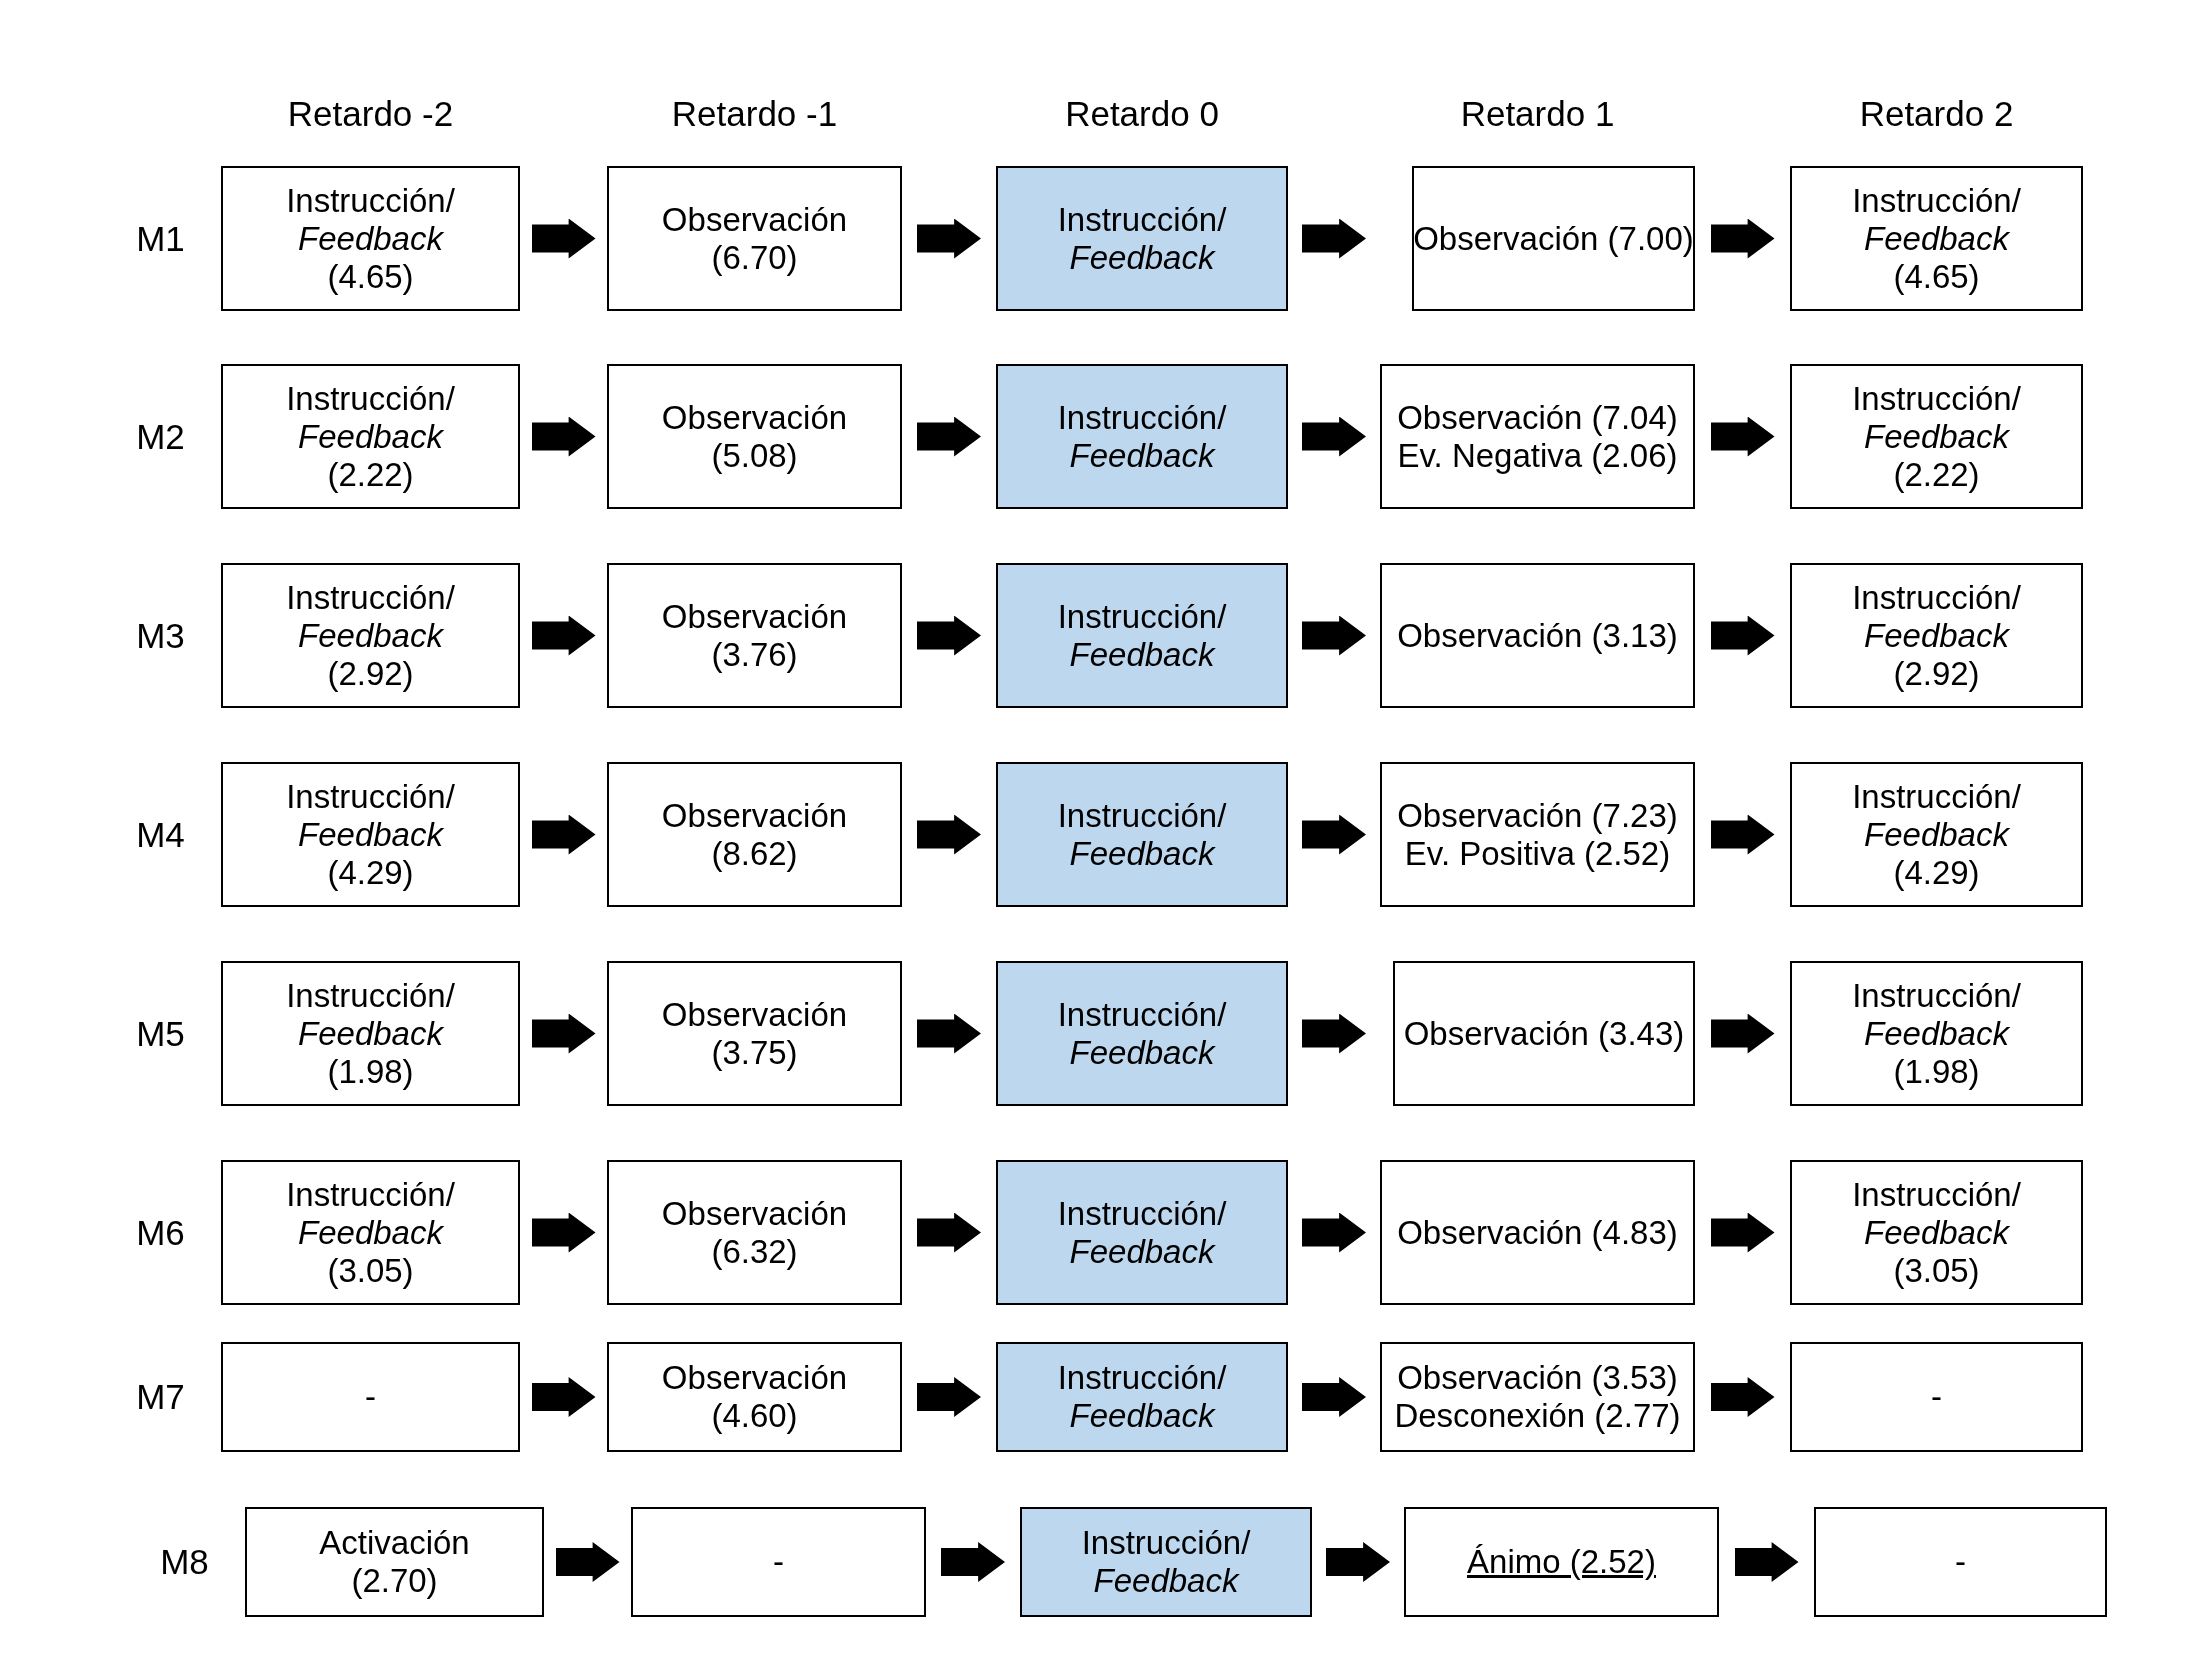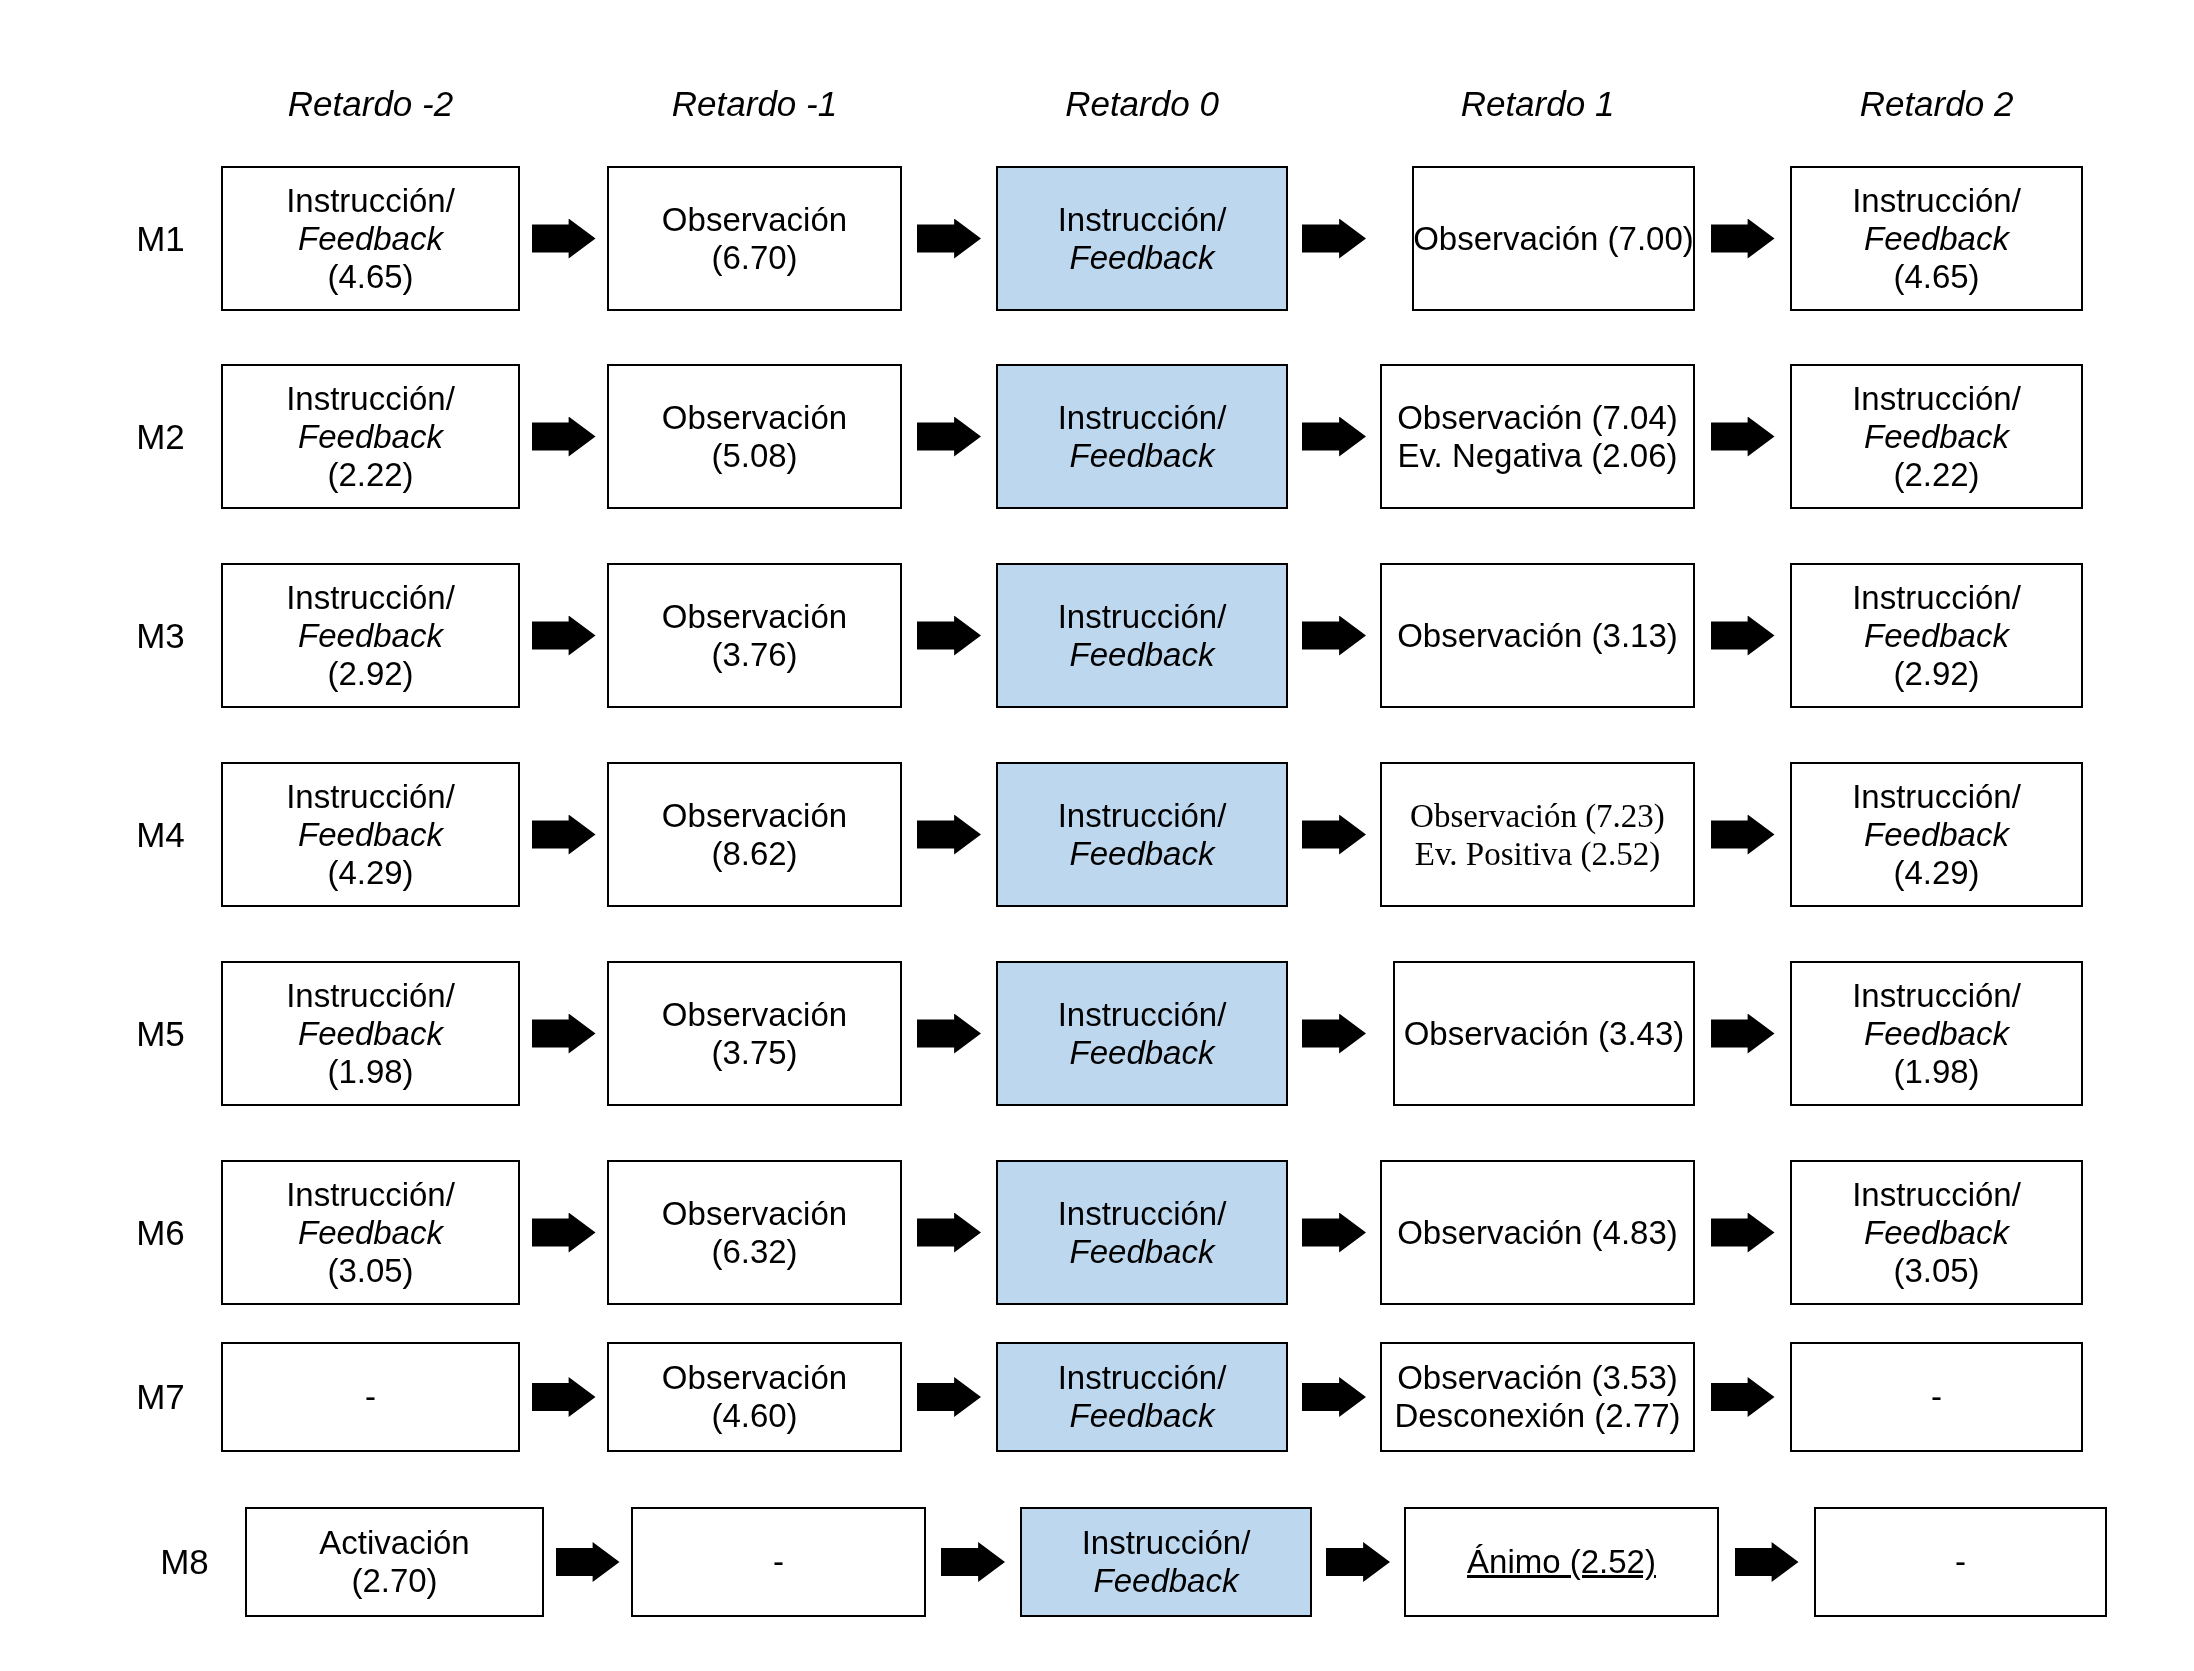--- a/index.html
+++ b/index.html
@@ -8,21 +8,21 @@
     font-family:"Liberation Sans", sans-serif;
     color:#000;
     overflow:hidden;
   }
   .canvas{position:relative;width:2194px;height:1672px;background:#ffffff;}
   .grid-row{
     position:absolute;left:0;width:2083px;
     display:grid;
     grid-template-columns:221px 299px 87px 295px 94px 292px 92px 315px 95px 293px;
   }
-  .header-row{top:82px;height:43px;align-items:end;font-style:italic;}
+  .header-row{top:92px;height:43px;align-items:end;}
   .col-h{
     text-align:center;font-size:35px;line-height:42px;color:#000;
     white-space:nowrap;
   }
   
   .r0{top:166px;height:145px;}
   .r1{top:364px;height:145px;}
   .r2{top:563px;height:145px;}
   .r3{top:762px;height:145px;}
   .r4{top:961px;height:145px;}
@@ -157,21 +157,21 @@
       <div class="box" style="grid-column: 4;">
         <div class="line">Observación</div>
         <div class="line">(8.62)</div>
       </div>
       <div class="arrow" style="grid-column: 5;"></div>
       <div class="box hl" style="grid-column: 6;">
         <div class="line">Instrucción/</div>
         <div class="line it">Feedback</div>
       </div>
       <div class="arrow" style="grid-column: 7;"></div>
-      <div class="box" style="grid-column: 8; font-family: Liberation Serif, serif;">
+      <div class="box" style="grid-column: 8;">
         <div class="line">Observación (7.23)</div>
         <div class="line">Ev. Positiva (2.52)</div>
       </div>
       <div class="arrow" style="grid-column: 9;"></div>
       <div class="box" style="grid-column: 10;">
         <div class="line">Instrucción/</div>
         <div class="line it">Feedback</div>
         <div class="line">(4.29)</div>
       </div>
     </div>

